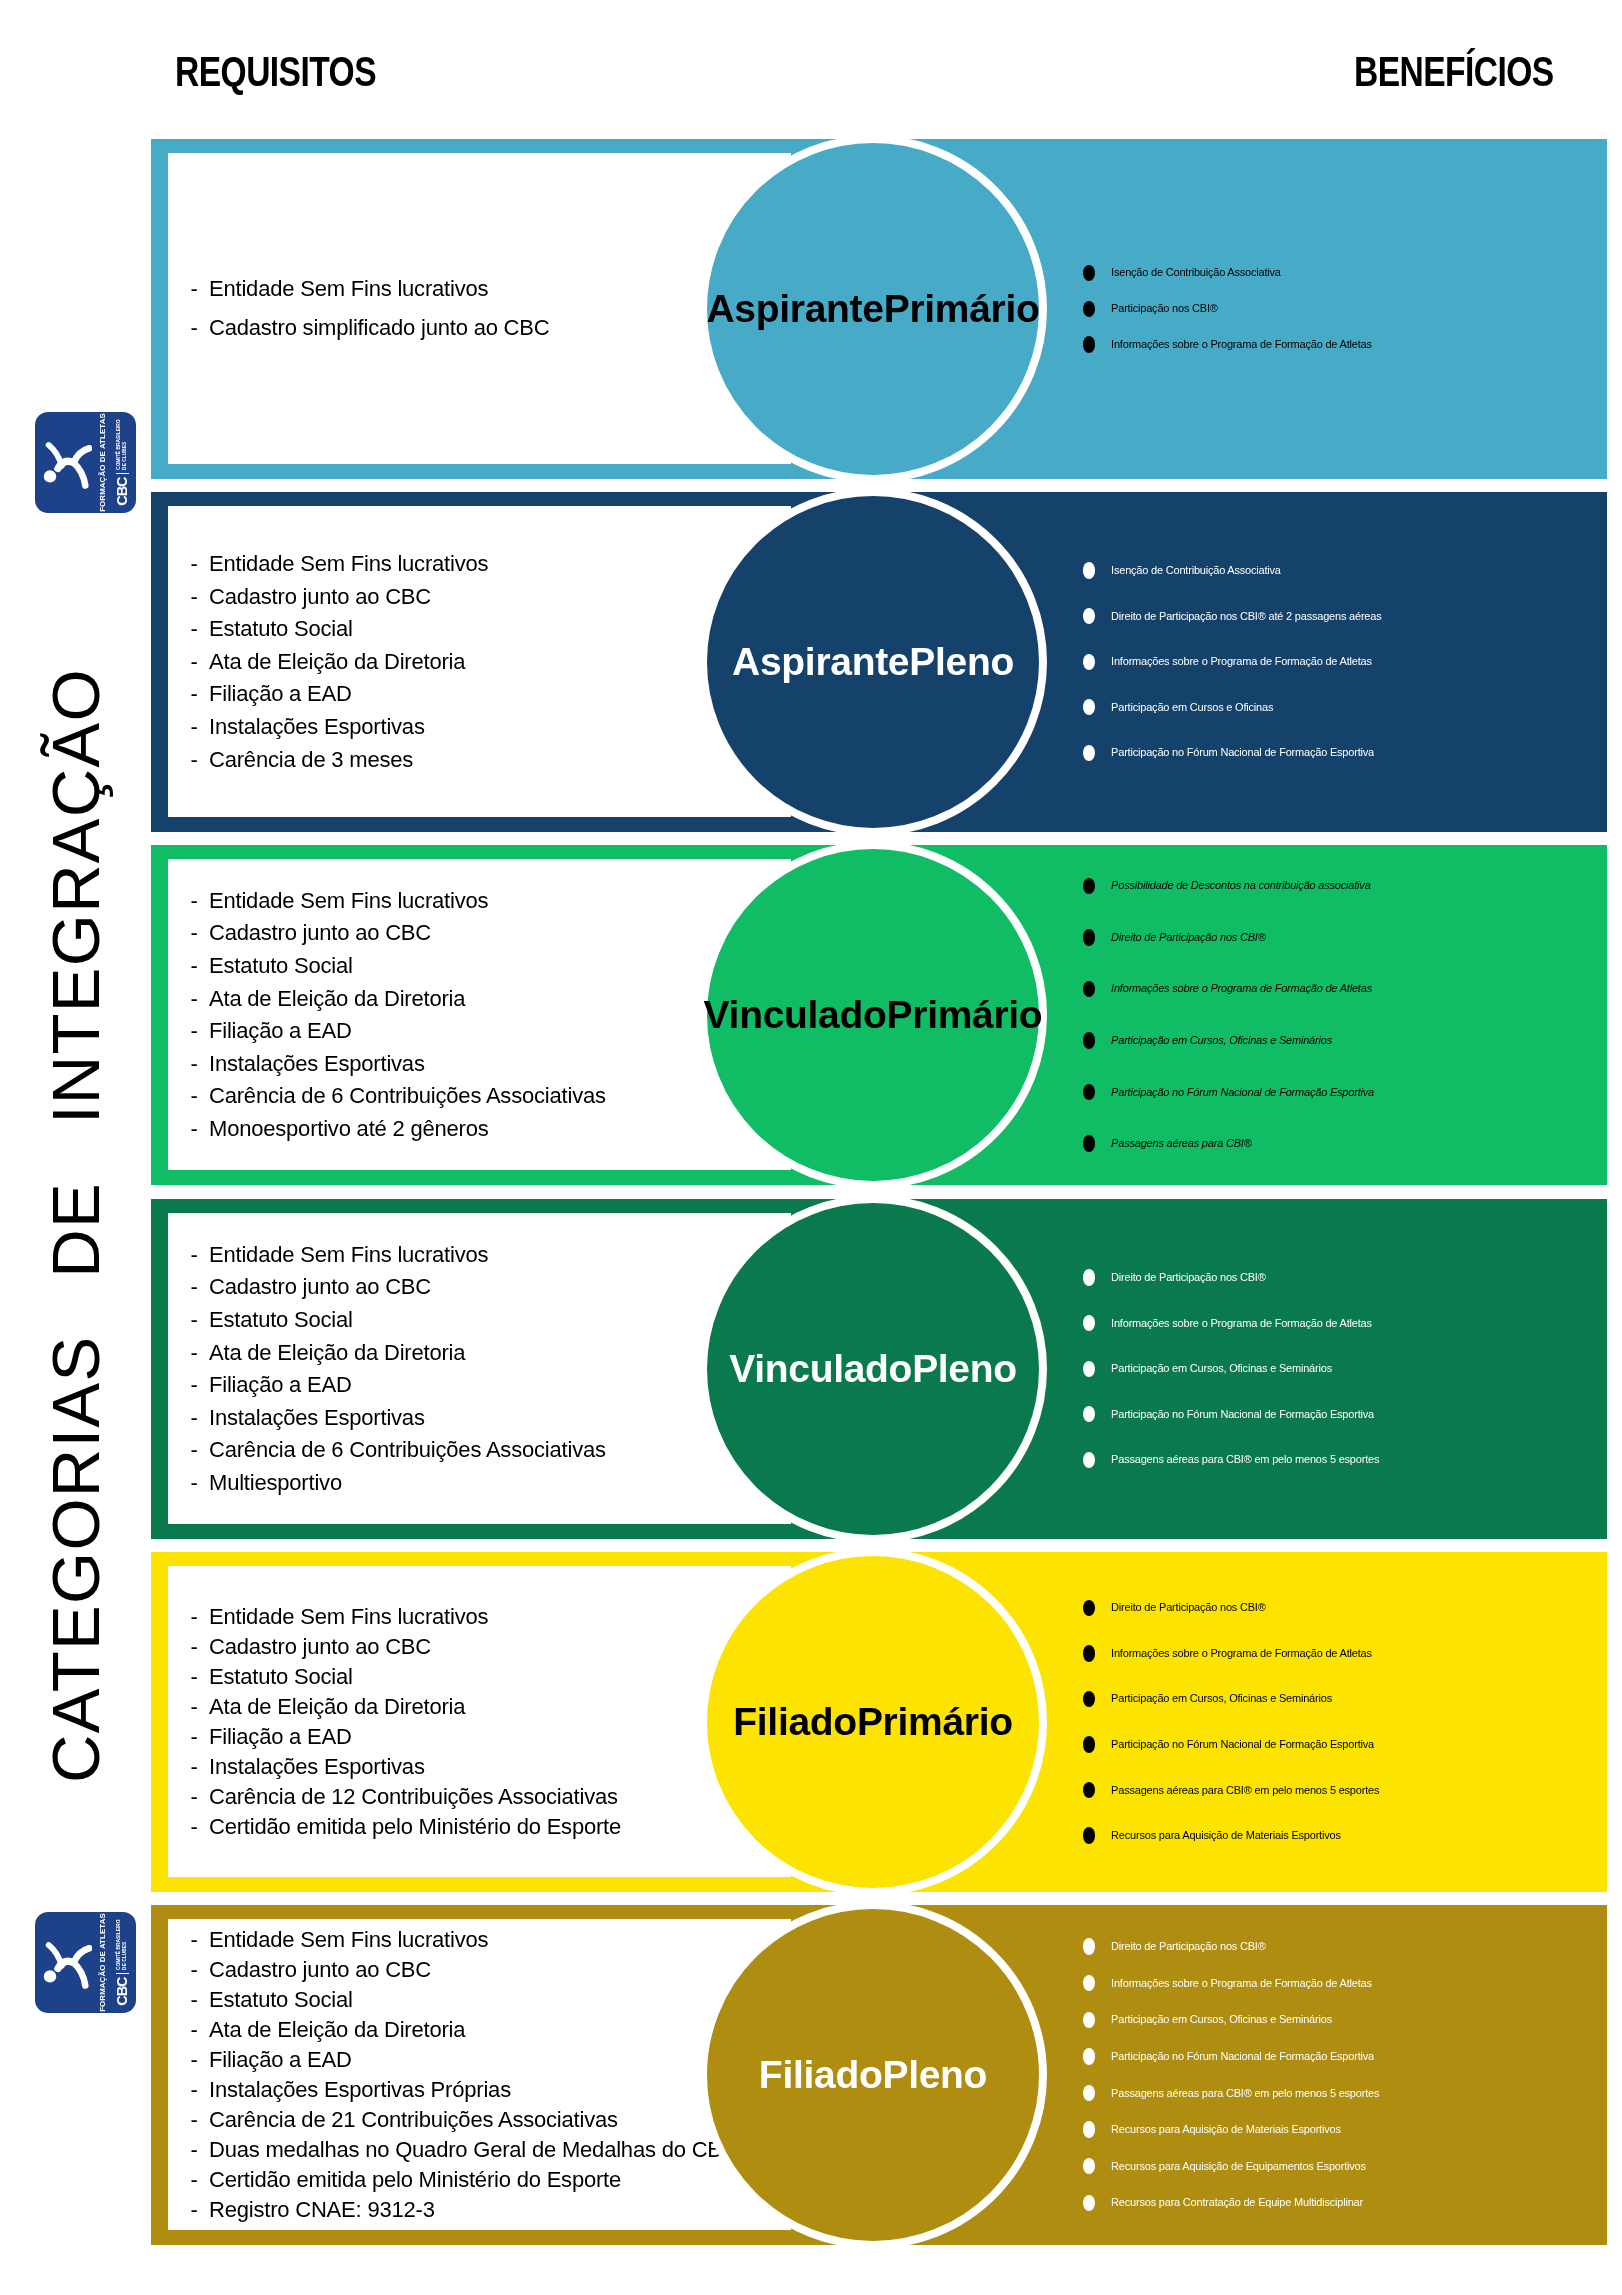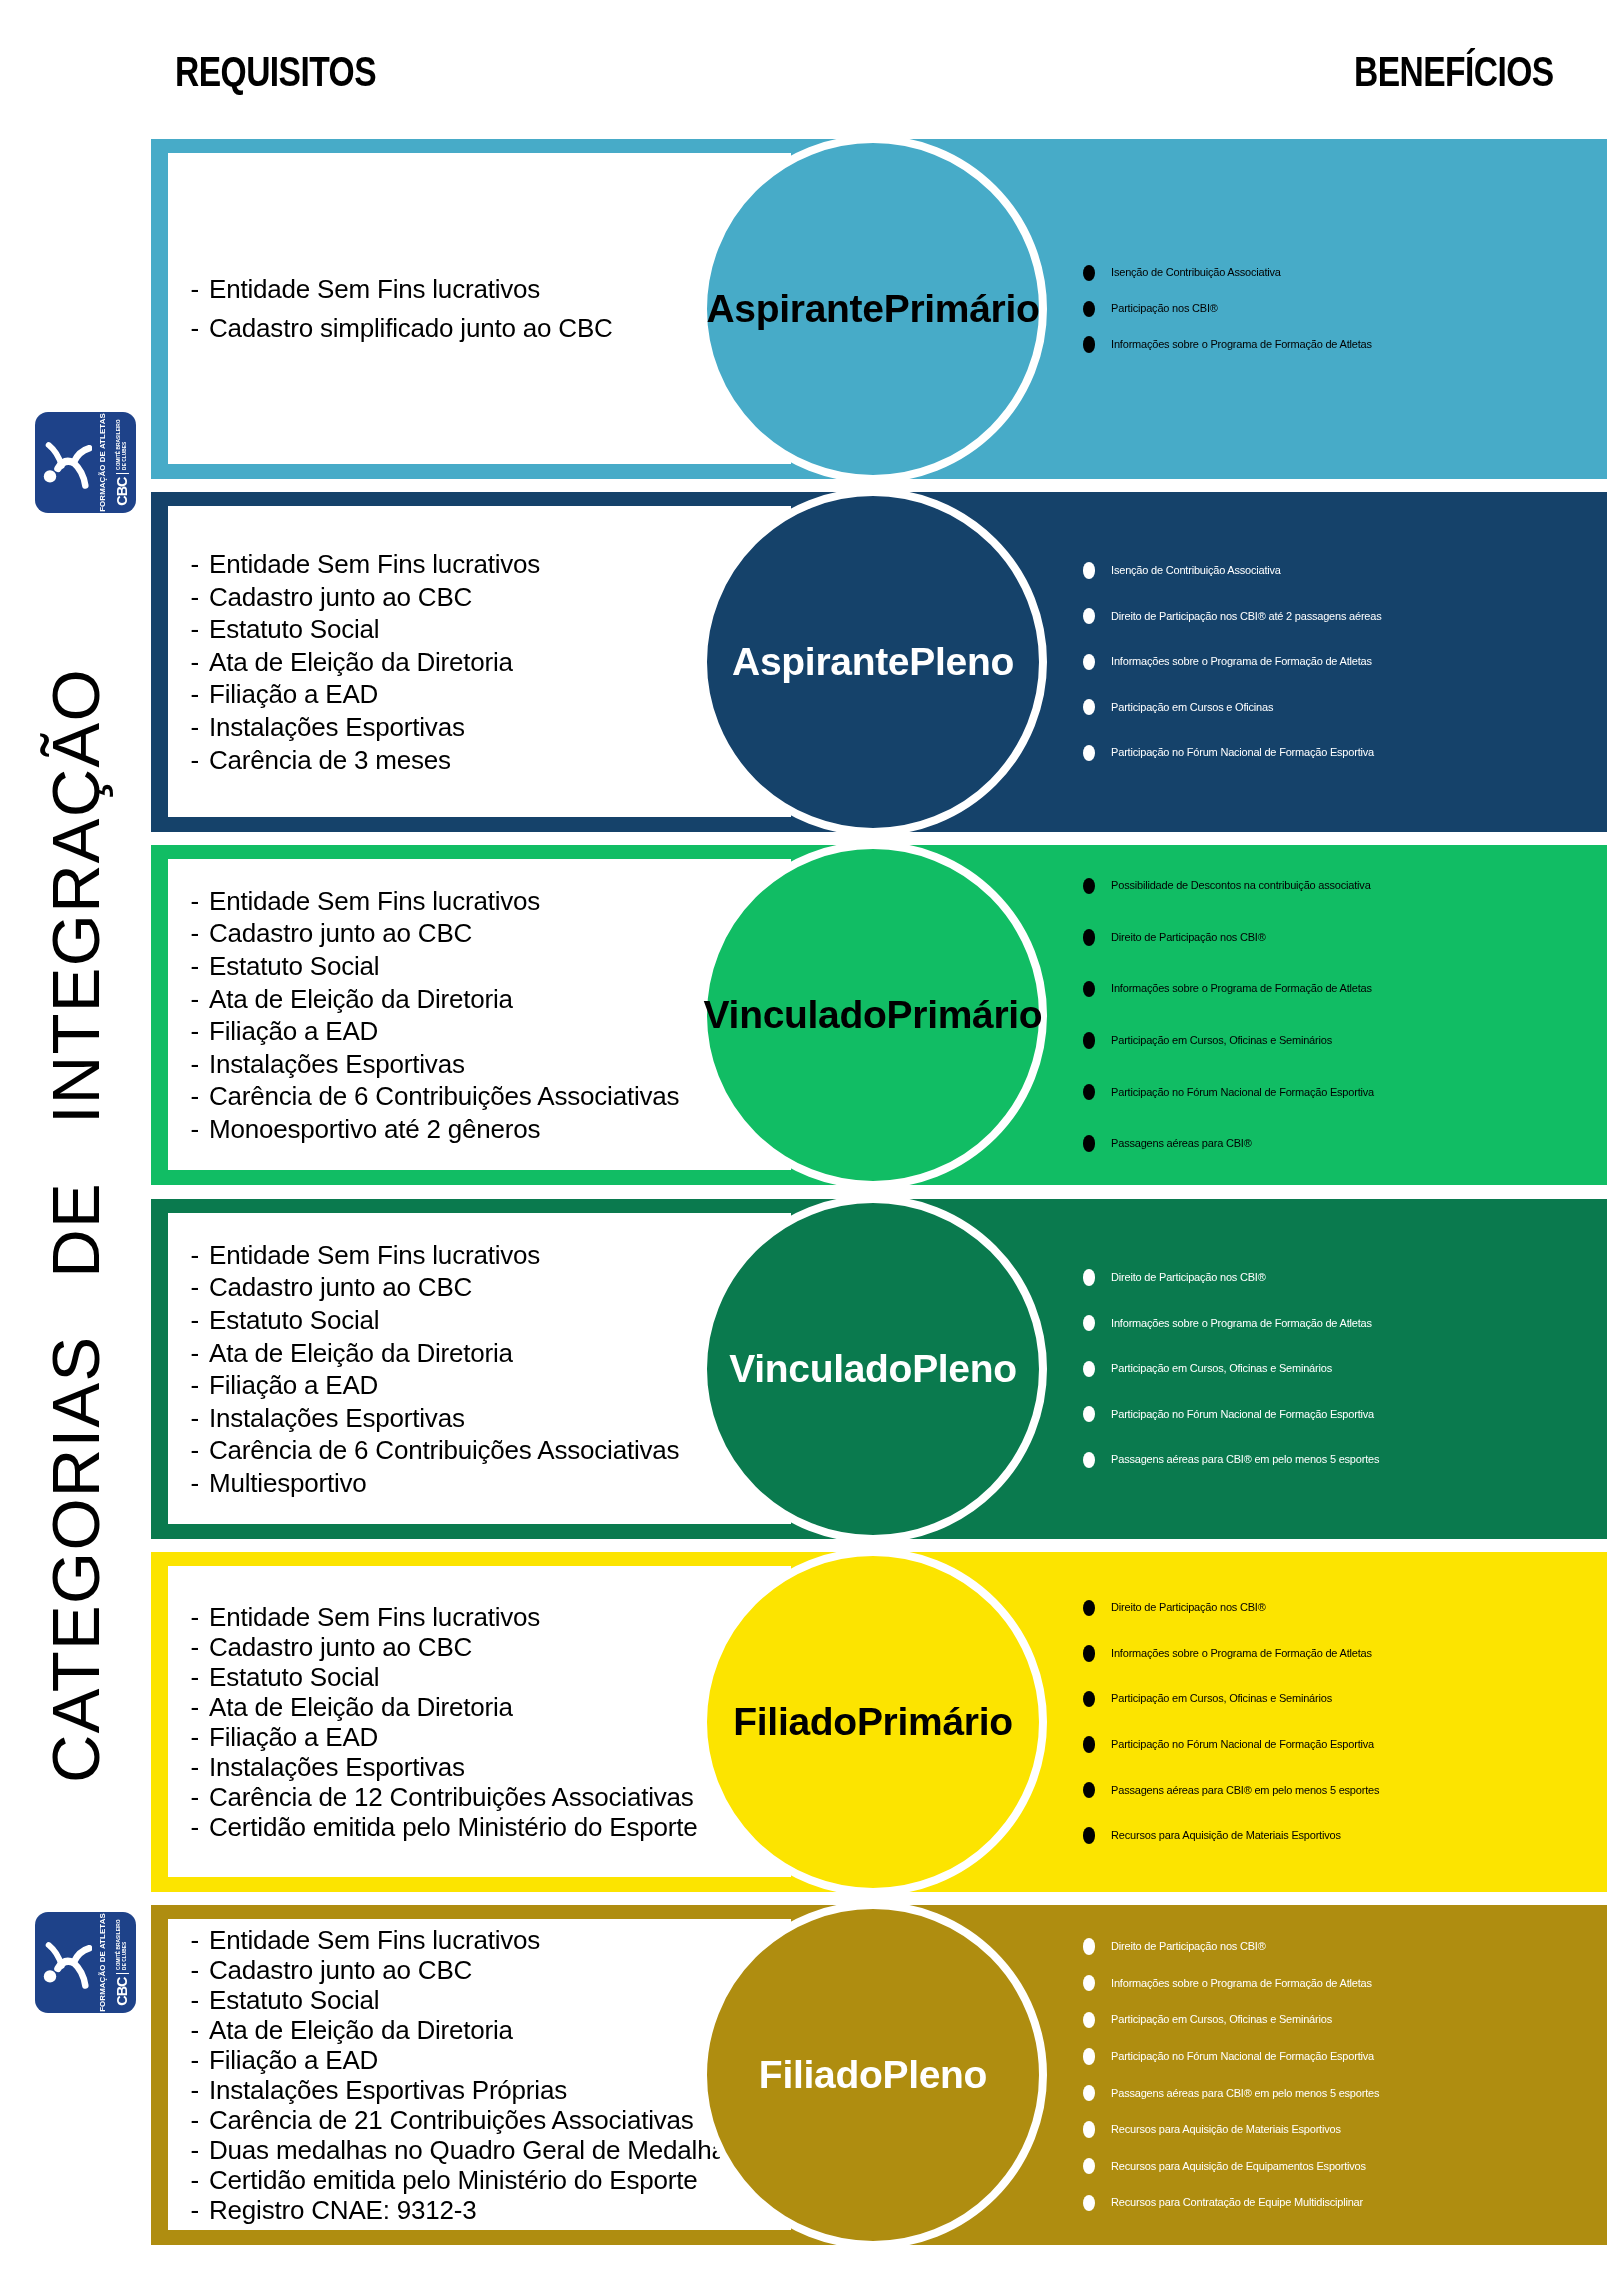--- a/index.html
+++ b/index.html
@@ -52,21 +52,21 @@
     position:absolute;left:151px;width:1456px;height:340px;
     background:var(--bc);
   }
   .white-panel{
     position:absolute;left:17px;top:14.4px;width:623px;height:311px;
     background:#ffffff;
   }
   .reqs{
     position:absolute;left:37px;top:14.4px;width:592px;height:311px;
     display:flex;flex-direction:column;justify-content:center;
-    color:#000;font-size:26px;line-height:30px;letter-spacing:-0.2px;
+    color:#000;font-size:22px;line-height:30px;letter-spacing:-0.2px;
   }
   .req{position:relative;padding-left:21px;white-space:nowrap;}
   .req::before{content:"-";position:absolute;left:2.6px;}
   .circle{
     position:absolute;left:548px;top:-3.9px;width:348px;height:348px;
     border-radius:50%;background:var(--bc);
     border:8.5px solid #ffffff;box-sizing:border-box;
     display:flex;align-items:center;justify-content:center;
     color:var(--cc);z-index:2;
   }
@@ -202,21 +202,21 @@
         <div class="req">Ata de Eleição da Diretoria</div>
         <div class="req">Filiação a EAD</div>
         <div class="req">Instalações Esportivas</div>
         <div class="req">Carência de 6 Contribuições Associativas</div>
         <div class="req">Monoesportivo até 2 gêneros</div>
       </div>
     <div class="circle">
       <div class="circle-line">Vinculado</div>
       <div class="circle-line">Primário</div>
     </div>
-    <div class="benefits" style="row-gap: 28px;">
+    <div class="benefits" style="row-gap: 28px; font-style: italic;">
         <div class="benefit">
           <span class="dot"></span>
           <span>Possibilidade de Descontos na contribuição associativa</span>
         </div>
         <div class="benefit">
           <span class="dot"></span>
           <span>Direito de Participação nos CBI®</span>
         </div>
         <div class="benefit">
           <span class="dot"></span>

